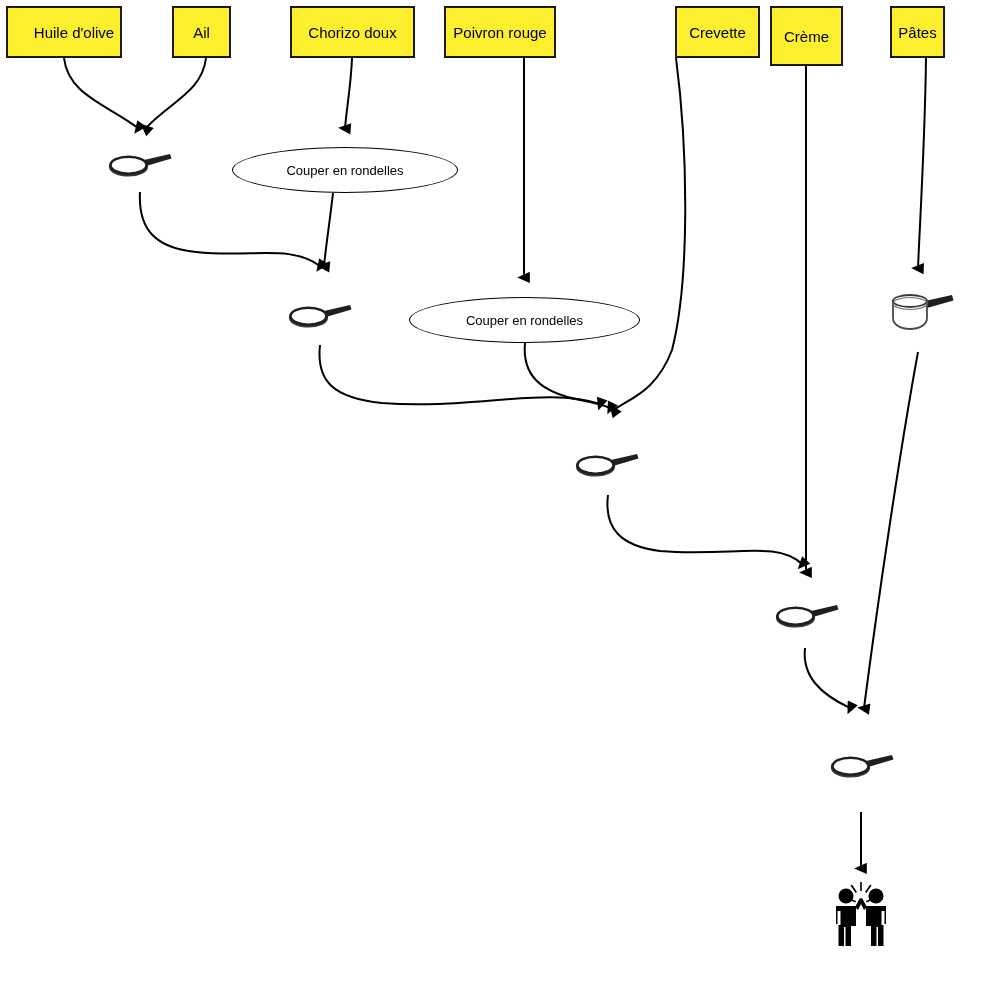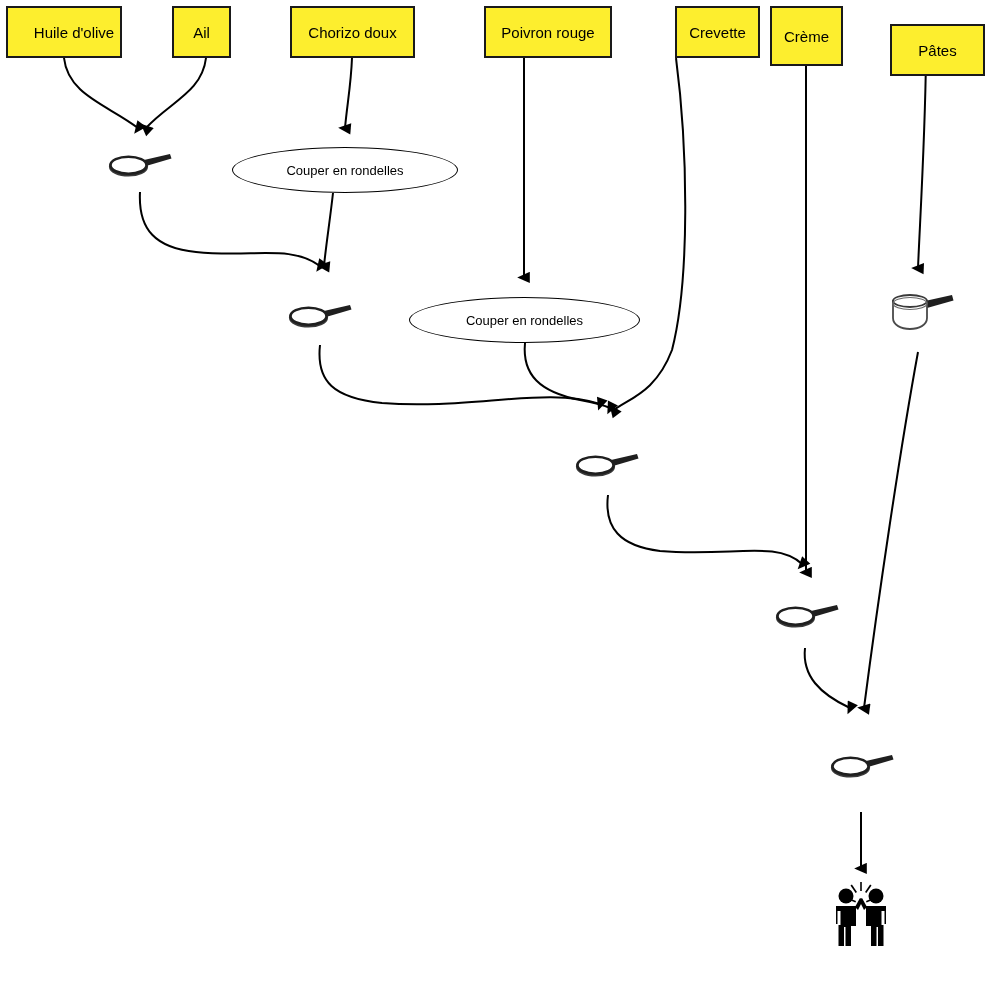--- a/index.html
+++ b/index.html
@@ -99,30 +99,30 @@
   <div id="ingredient-layer">
       <div class="ingredient-node" style="left: 6px; top: 6px; width: 116px; height: 52px; padding-left: 20px;">
         <span>Huile d'olive</span>
       </div>
       <div class="ingredient-node" style="left: 172px; top: 6px; width: 59px; height: 52px;">
         <span>Ail</span>
       </div>
       <div class="ingredient-node" style="left: 290px; top: 6px; width: 125px; height: 52px;">
         <span>Chorizo doux</span>
       </div>
-      <div class="ingredient-node" style="left: 484px; top: 6px; width: 128px; height: 52px;">
+      <div class="ingredient-node" style="left: 444px; top: 6px; width: 112px; height: 52px;">
         <span>Poivron rouge</span>
       </div>
       <div class="ingredient-node" style="left: 634px; top: 6px; width: 85px; height: 52px; margin-left: 41px;">
         <span>Crevette</span>
       </div>
       <div class="ingredient-node" style="left: 770px; top: 6px; width: 73px; height: 60px;">
         <span>Crème</span>
       </div>
-      <div class="ingredient-node" style="left: 890px; top: 24px; width: 95px; height: 52px;">
+      <div class="ingredient-node" style="left: 890px; top: 6px; width: 55px; height: 52px;">
         <span>Pâtes</span>
       </div>
     </div>
   <div id="action-layer">
       <div class="action-node" style="left: 232px; top: 147px; width: 226px; height: 46px;">
         <span>Couper en rondelles</span>
       </div>
       <div class="action-node" style="left: 409px; top: 297px; width: 231px; height: 46px;">
         <span>Couper en rondelles</span>
       </div>

